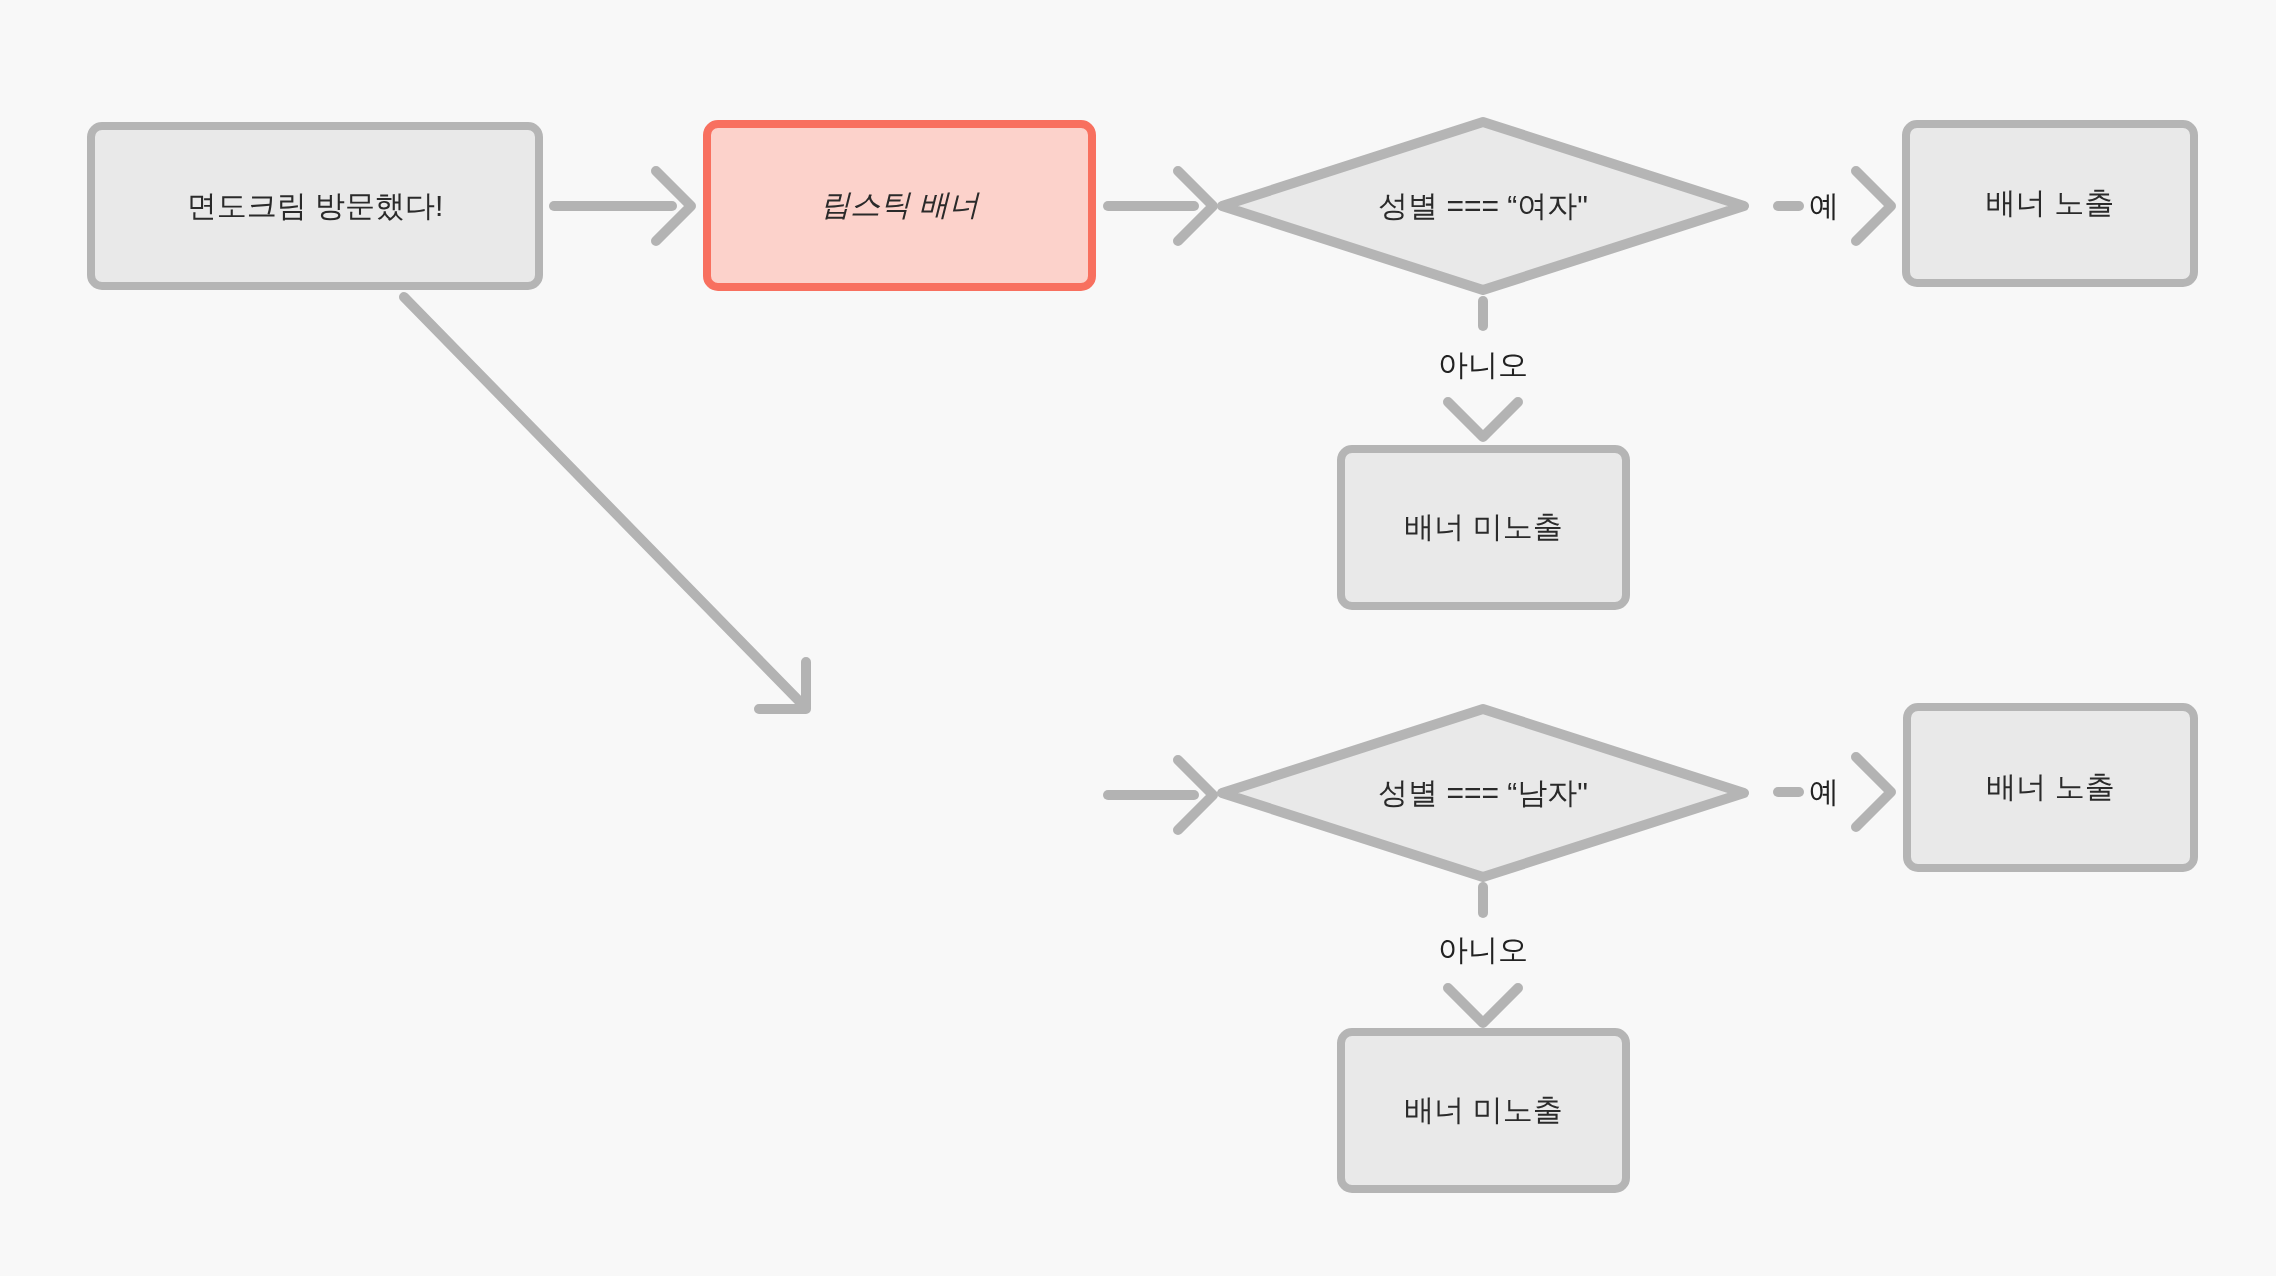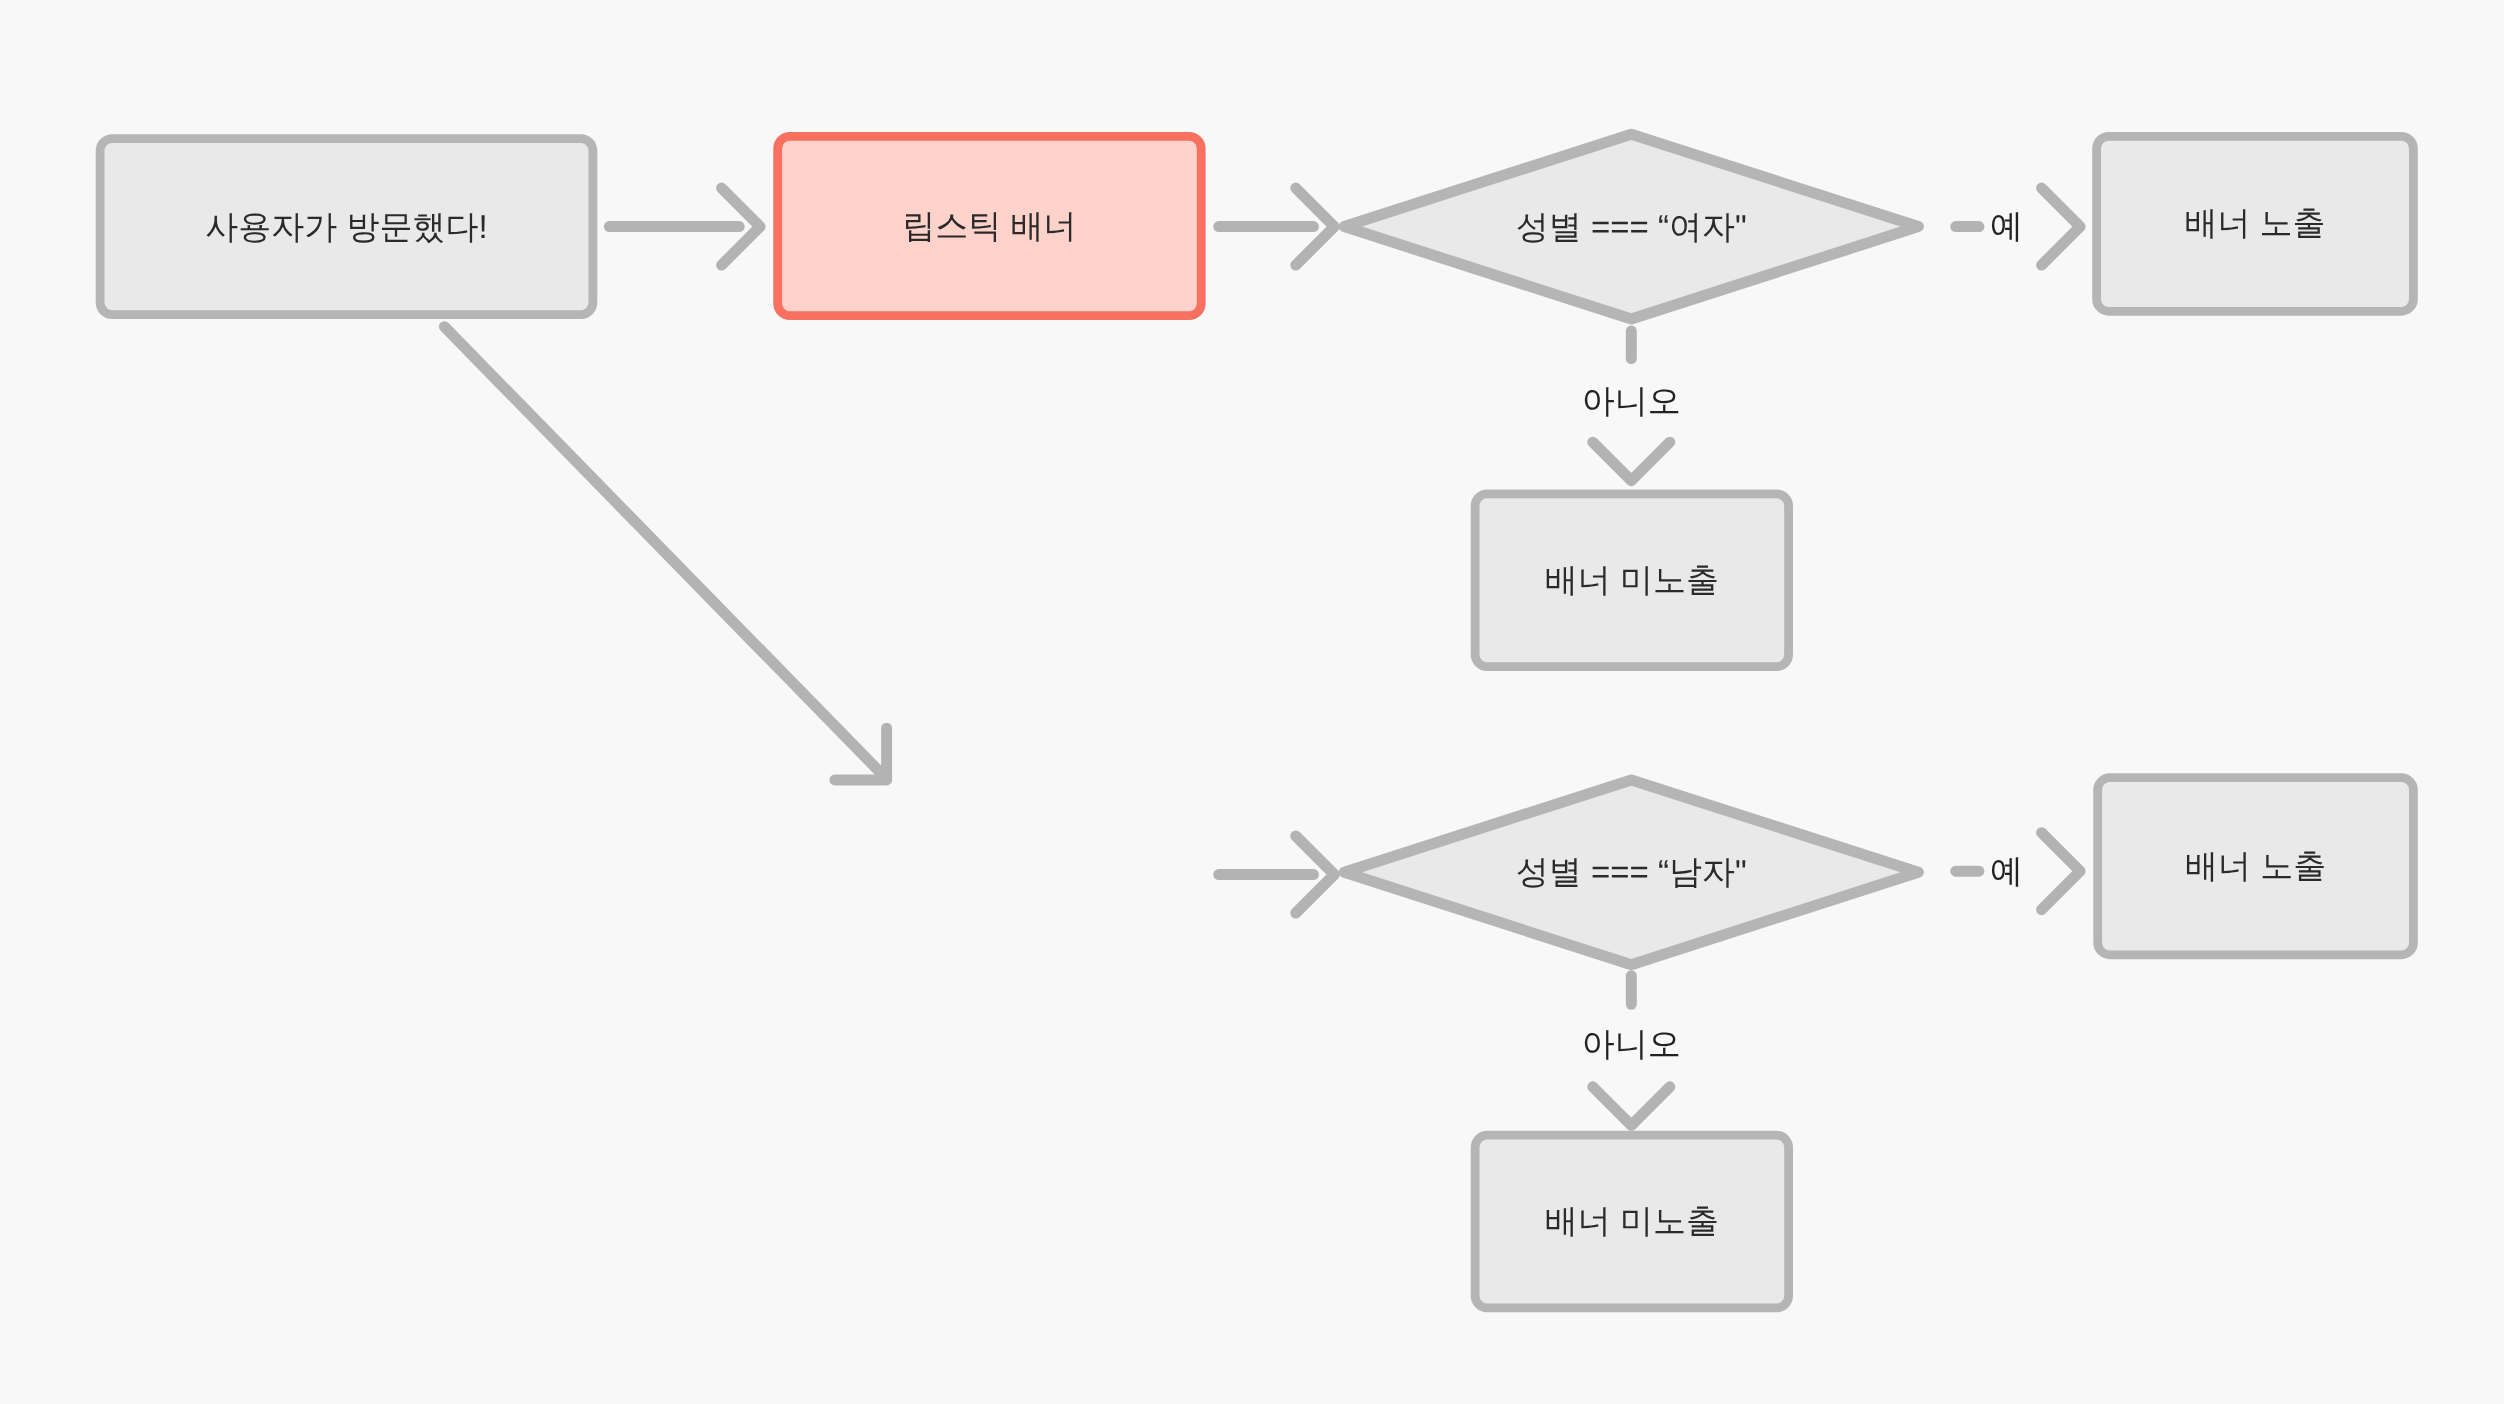--- a/index.html
+++ b/index.html
@@ -24,21 +24,21 @@
     display: flex;
     align-items: center;
     justify-content: center;
     border-radius: 15px;
     font-size: 30px;
     color: #2a2a2a;
     text-align: center;
     white-space: nowrap;
   }
   .node.gray { background: #e9e9e9; border: 8px solid #b5b5b5; }
-  .node.red  { background: #fcd2cb; border: 8px solid #f8705f; }
+  .node.red  { background: #fcd2cb; border: 8px solid #f8705f; font-style: italic; }
   .node.blue { background: #c6e6fb; border: 8px solid #29b3f2; }
   .diamond-label {
     position: absolute;
     display: flex;
     align-items: center;
     justify-content: center;
     font-size: 30px;
     color: #2a2a2a;
     text-align: center;
     white-space: nowrap;
@@ -93,21 +93,21 @@
     <path class="edge" d="M 1856 757 L 1891 792 L 1856 827"></path>
 
     <path class="edge" d="M 1483 887 L 1483 913"></path>
     <path class="edge" d="M 1448 988 L 1483 1023 L 1518 988"></path>
 
     <polygon class="diamond-shape" points="1222,206 1483,122 1744,206 1483,290"></polygon>
     <polygon class="diamond-shape" points="1222,793 1483,709 1744,793 1483,877"></polygon>
   </svg>
 
   <div class="node gray" style="left:87px; top:122px; width:456px; height:168px;">
-    <span>사용자가 방문했다!</span>
+    <span>면도크림 방문했다!</span>
   </div>
 
   <div class="node red" style="left:703px; top:120px; width:393px; height:171px;">
     <span>립스틱 배너</span>
   </div>
 
   <div class="node gray" style="left:1902px; top:120px; width:296px; height:167px;">
     <span>배너 노출</span>
   </div>
 

